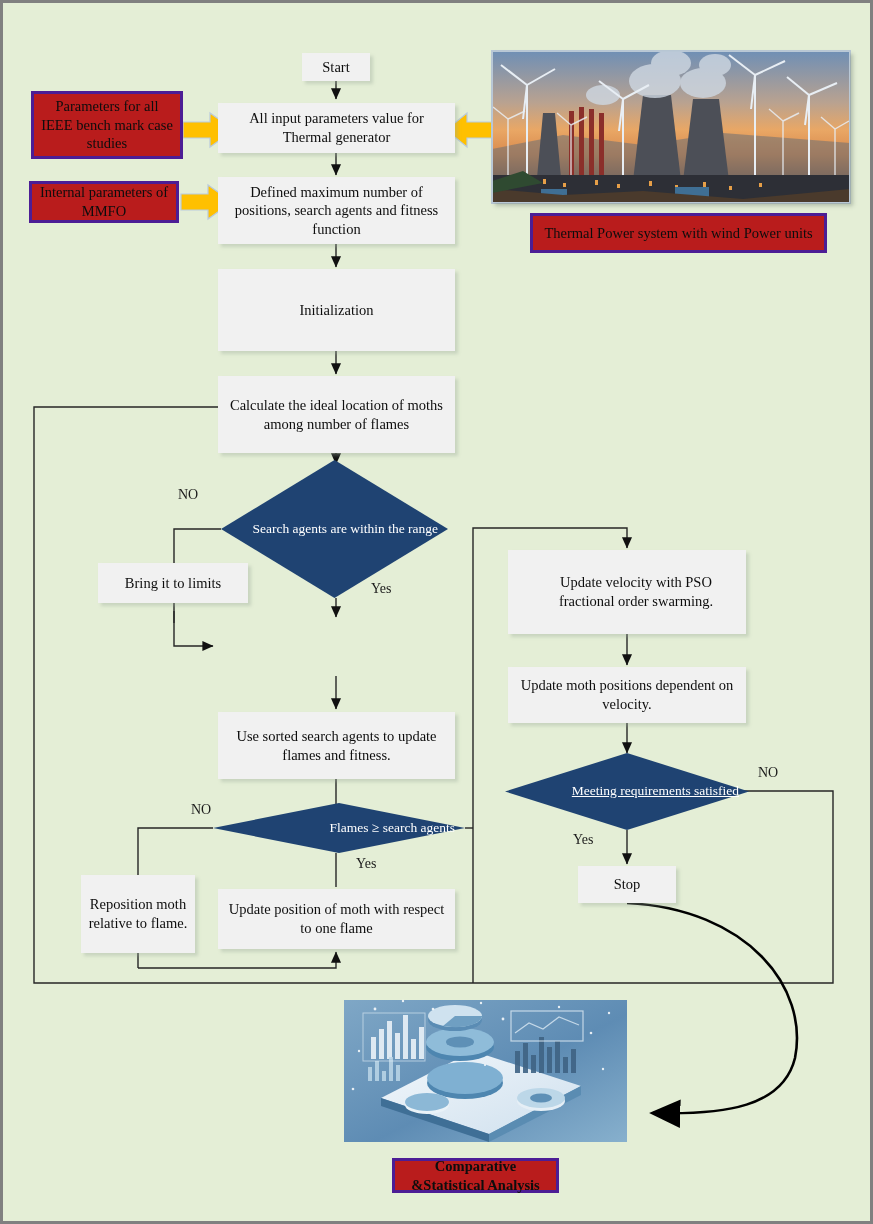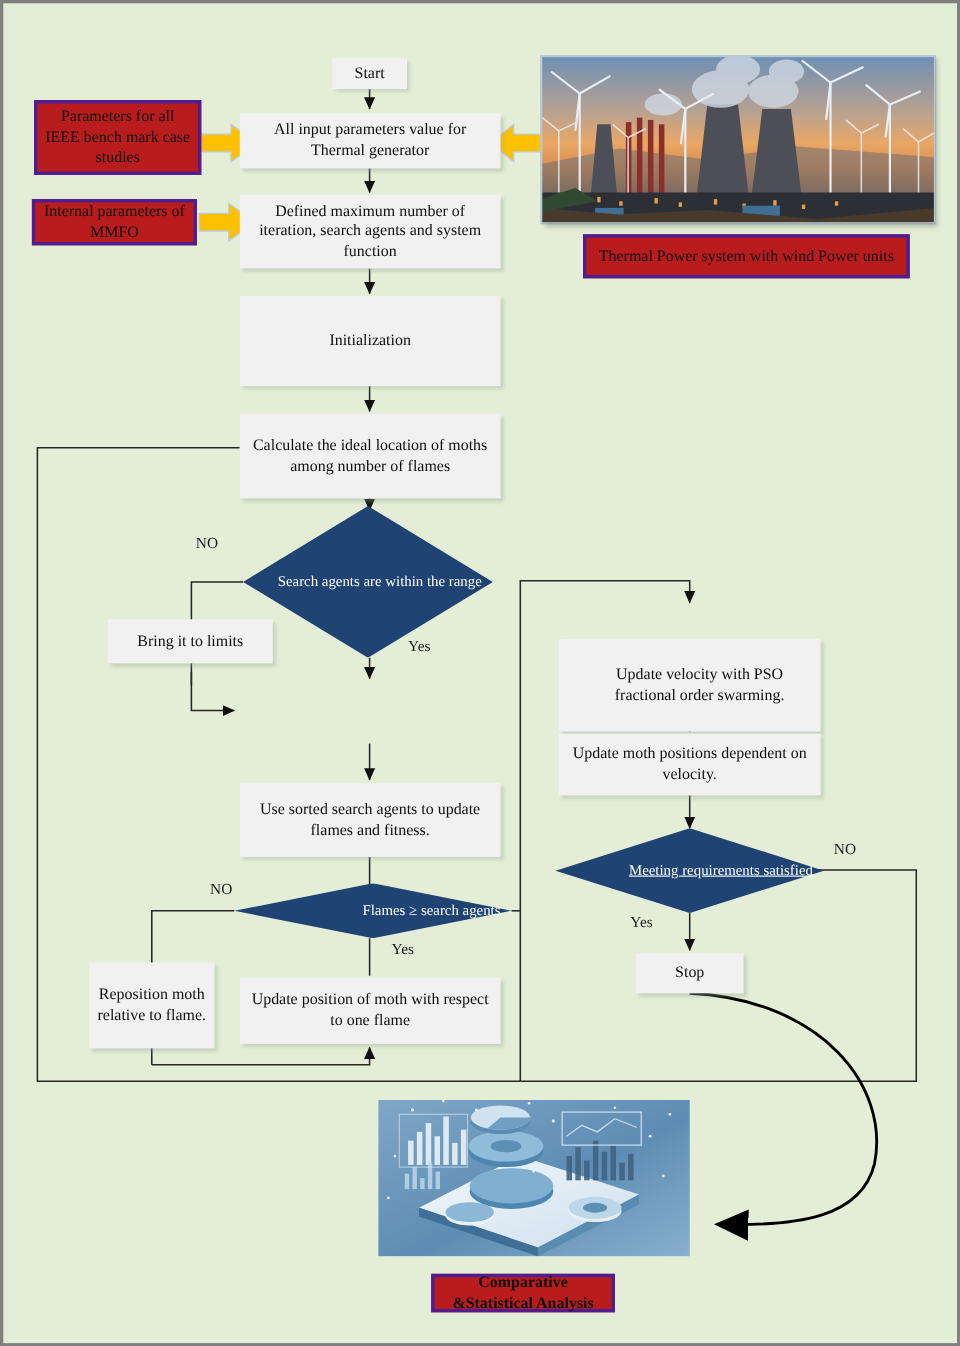--- a/index.html
+++ b/index.html
@@ -328,21 +328,21 @@
 
   <div class="proc" style="left:299px;top:50px;width:68px;height:28px;">
     <span>Start</span>
   </div>
 
   <div class="proc" style="left:215px;top:100px;width:237px;height:50px;">
     <span>All input parameters value for Thermal generator</span>
   </div>
 
   <div class="proc" style="left:215px;top:174px;width:237px;height:67px;">
-    <span>Defined maximum number of iteration, search agents and system function</span>
+    <span>Defined maximum number of positions, search agents and fitness function</span>
   </div>
 
   <div class="proc" style="left:215px;top:266px;width:237px;height:82px;">
     <span>Initialization</span>
   </div>
 
   <div class="proc" style="left:215px;top:373px;width:237px;height:77px;">
     <span>Calculate the ideal location of moths among number of flames</span>
   </div>
 
@@ -366,21 +366,21 @@
   </div>
 
   <div class="proc" style="left:78px;top:872px;width:114px;height:78px;">
     <span>Reposition moth relative to flame.</span>
   </div>
 
   <div class="proc" style="left:215px;top:886px;width:237px;height:60px;">
     <span>Update position of moth with respect to one flame</span>
   </div>
 
-  <div class="proc" style="left:505px;top:578px;width:238px;height:84px;padding-left:24px;">
+  <div class="proc" style="left:505px;top:547px;width:238px;height:84px;padding-left:24px;">
     <span>Update velocity with PSO fractional order swarming.</span>
   </div>
 
   <div class="proc" style="left:505px;top:664px;width:238px;height:56px;">
     <span>Update moth positions dependent on velocity.</span>
   </div>
 
   <div class="diamond" style="left:502px;top:750px;width:244px;height:77px;text-decoration:underline;">
     <span class="dshape"></span>
     <span class="dtext">Meeting requirements satisfied</span>

